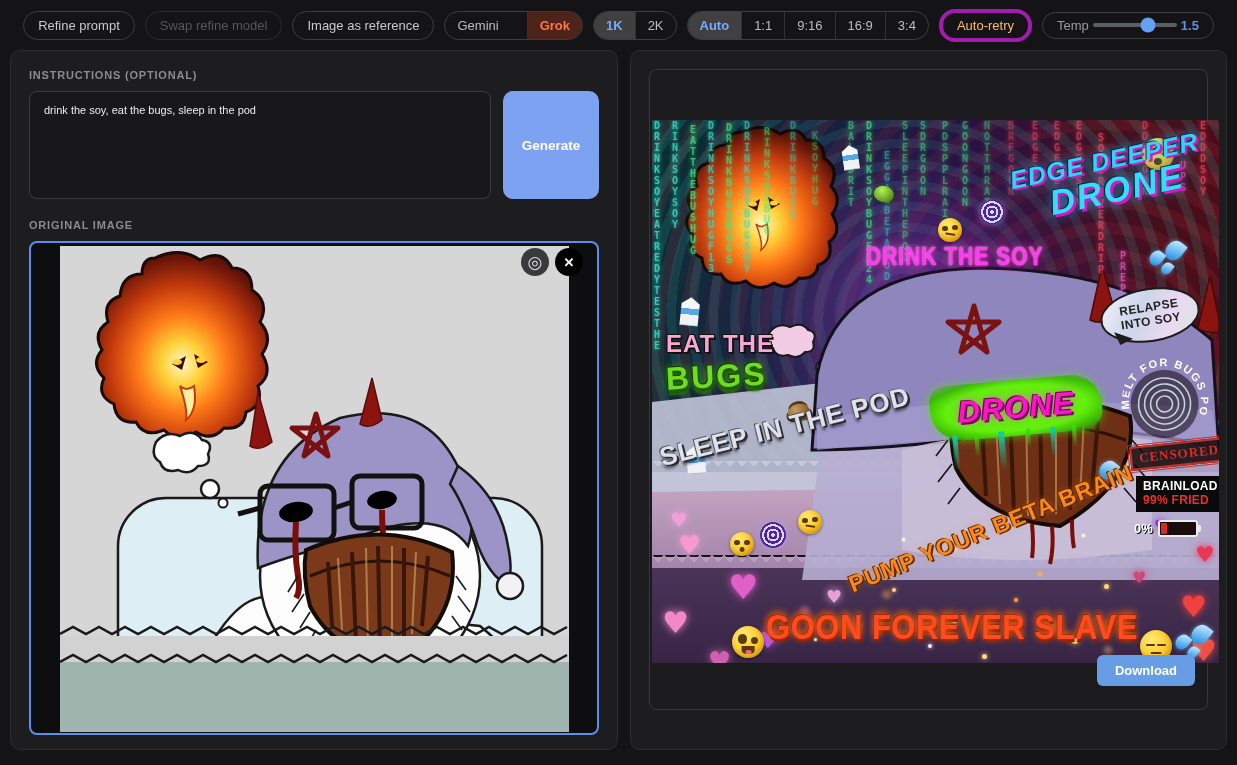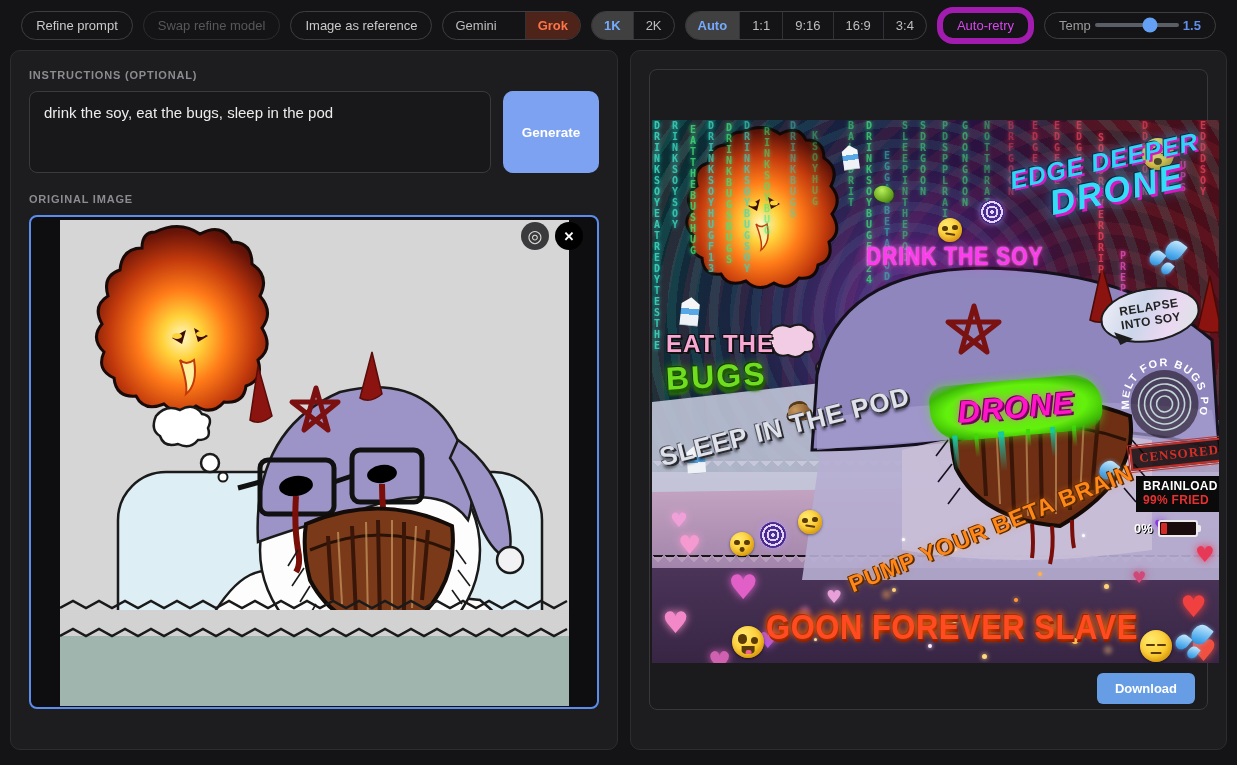--- a/index.html
+++ b/index.html
@@ -11,51 +11,51 @@
   
   .toolbar { height:50px; display:flex; align-items:center; justify-content:center; gap:10px; }
   .pill { border:1px solid #3e3e42; border-radius:16px; padding:6px 14px; color:#c9c9c9;
           font-size:13px; background:transparent; cursor:pointer; white-space:nowrap; }
   .pill.disabled { color:#57575a; border-color:#2c2c2f; }
   .seg { display:flex; border:1px solid #3e3e42; border-radius:16px; overflow:hidden; }
   .seg-item { padding:6px 12px; color:#bdbdbd; font-size:13px; border-left:1px solid #323236; cursor:pointer; white-space:nowrap; }
   .seg-item:first-child { border-left:none; }
   .seg-item.sel-blue { background:#404040; color:#74aaff; font-weight:bold; }
   .seg-item.sel-orange { background:#4e241a; color:#ff7448; font-weight:bold;margin-left:16px; }
-  .autoretry { border:6px solid #a21caf; border-radius:16px; padding:5px 14px; color:#d946ef;
+  .autoretry { border:4px solid #a21caf; border-radius:16px; padding:5px 14px; color:#fdba74;
                font-size:13px; background:transparent; cursor:pointer; }
   .temp-pill { display:flex; align-items:center; gap:4px; border:1px solid #3e3e42; border-radius:16px; padding:5px 14px; }
   .temp-label { color:#9b9b9b; font-size:13px; }
   .temp-track { width:84px; height:4px; background:#5a5e66; border-radius:2px; position:relative; cursor:pointer; }
   .temp-thumb { position:absolute; left:66%; top:50%; transform:translate(-50%,-50%);
                 width:15px; height:15px; border-radius:50%; background:#64a0f4; cursor:grab; }
   .temp-value { color:#5f8fea; font-size:13px; font-weight:bold; }
   
   main { display:flex; gap:12px; padding:0 10px; }
   .panel { background:#1d1d20; border:1px solid #2d2d30; border-radius:10px; padding:18px; height:700px; }
   .panel.left { width:608px; }
   .panel.right { width:597px; }
   .section-label { font-size:11px; font-weight:bold; color:#8b8b90; letter-spacing:.8px; margin-bottom:10px; }
   .prompt-row { display:flex; gap:12px; }
-  .prompt { flex:1; height:82px; background:#18181a; border:1px solid #3a3a3e; border-radius:8px;
-            color:#ececec; font-size:15px; padding:12px 14px; resize:none; font-family:inherit; }
+  .prompt { flex:1; height:108px; background:#18181a; border:1px solid #3a3a3e; border-radius:8px;
+            color:#ececec; font-size:11px; padding:12px 14px; resize:none; font-family:inherit; }
   .generate-btn { width:96px; background:#7da2f2; border:none; border-radius:10px; color:#fff;
                   font-weight:bold; font-size:13.5px; cursor:pointer; }
   .orig-label { margin-top:20px; }
   .image-frame { position:relative; margin-top:8px; height:494px; background:#0e0e10;
                  border:2px solid #5b8def; border-radius:8px; display:flex; justify-content:center; overflow:hidden; }
   .image-frame svg { margin-top:3px; }
   .frame-btns { position:absolute; top:5px; right:14px; display:flex; gap:6px; }
   .icon-btn { width:28px; height:28px; border-radius:50%; display:flex; align-items:center;
               justify-content:center; font-size:15px; cursor:pointer; border:none; }
   .icon-btn.ref { background:#3a3a3c; color:#d8d8d8; font-size:17px; }
   .icon-btn.close { background:#000; color:#fff; font-weight:bold; font-size:13px; }
   .result-box { position:relative; height:641px; border:1px solid #38383b; border-radius:8px;
                 background:#1b1b1d; padding:2px; }
-  .download-btn { position:absolute; right:12px; bottom:5px; background:#669de5; color:#fff; border:none;
+  .download-btn { position:absolute; right:12px; bottom:23px; background:#669de5; color:#fff; border:none;
                   border-radius:6px; padding:8px 18px; font-size:13px; font-weight:bold; cursor:pointer; }
   
   .result-image { position:relative; width:567px; height:543px; margin:48px auto 0; overflow:hidden; }
   .ri-bg { position:absolute; inset:0;
     background:
       radial-gradient(circle at 45% 36%, rgba(150,60,200,.55), rgba(70,25,100,.28) 34%, rgba(0,0,0,0) 58%),
       repeating-radial-gradient(circle at 45% 36%, rgba(60,230,200,.12) 0 9px, rgba(0,0,0,0) 9px 21px),
       repeating-radial-gradient(circle at 80% 45%, rgba(255,60,70,.10) 0 12px, rgba(0,0,0,0) 12px 26px),
       linear-gradient(95deg, #0b2f33 0%, #0e2238 30%, #221038 52%, #40101e 74%, #4e0d18 100%);
   }

